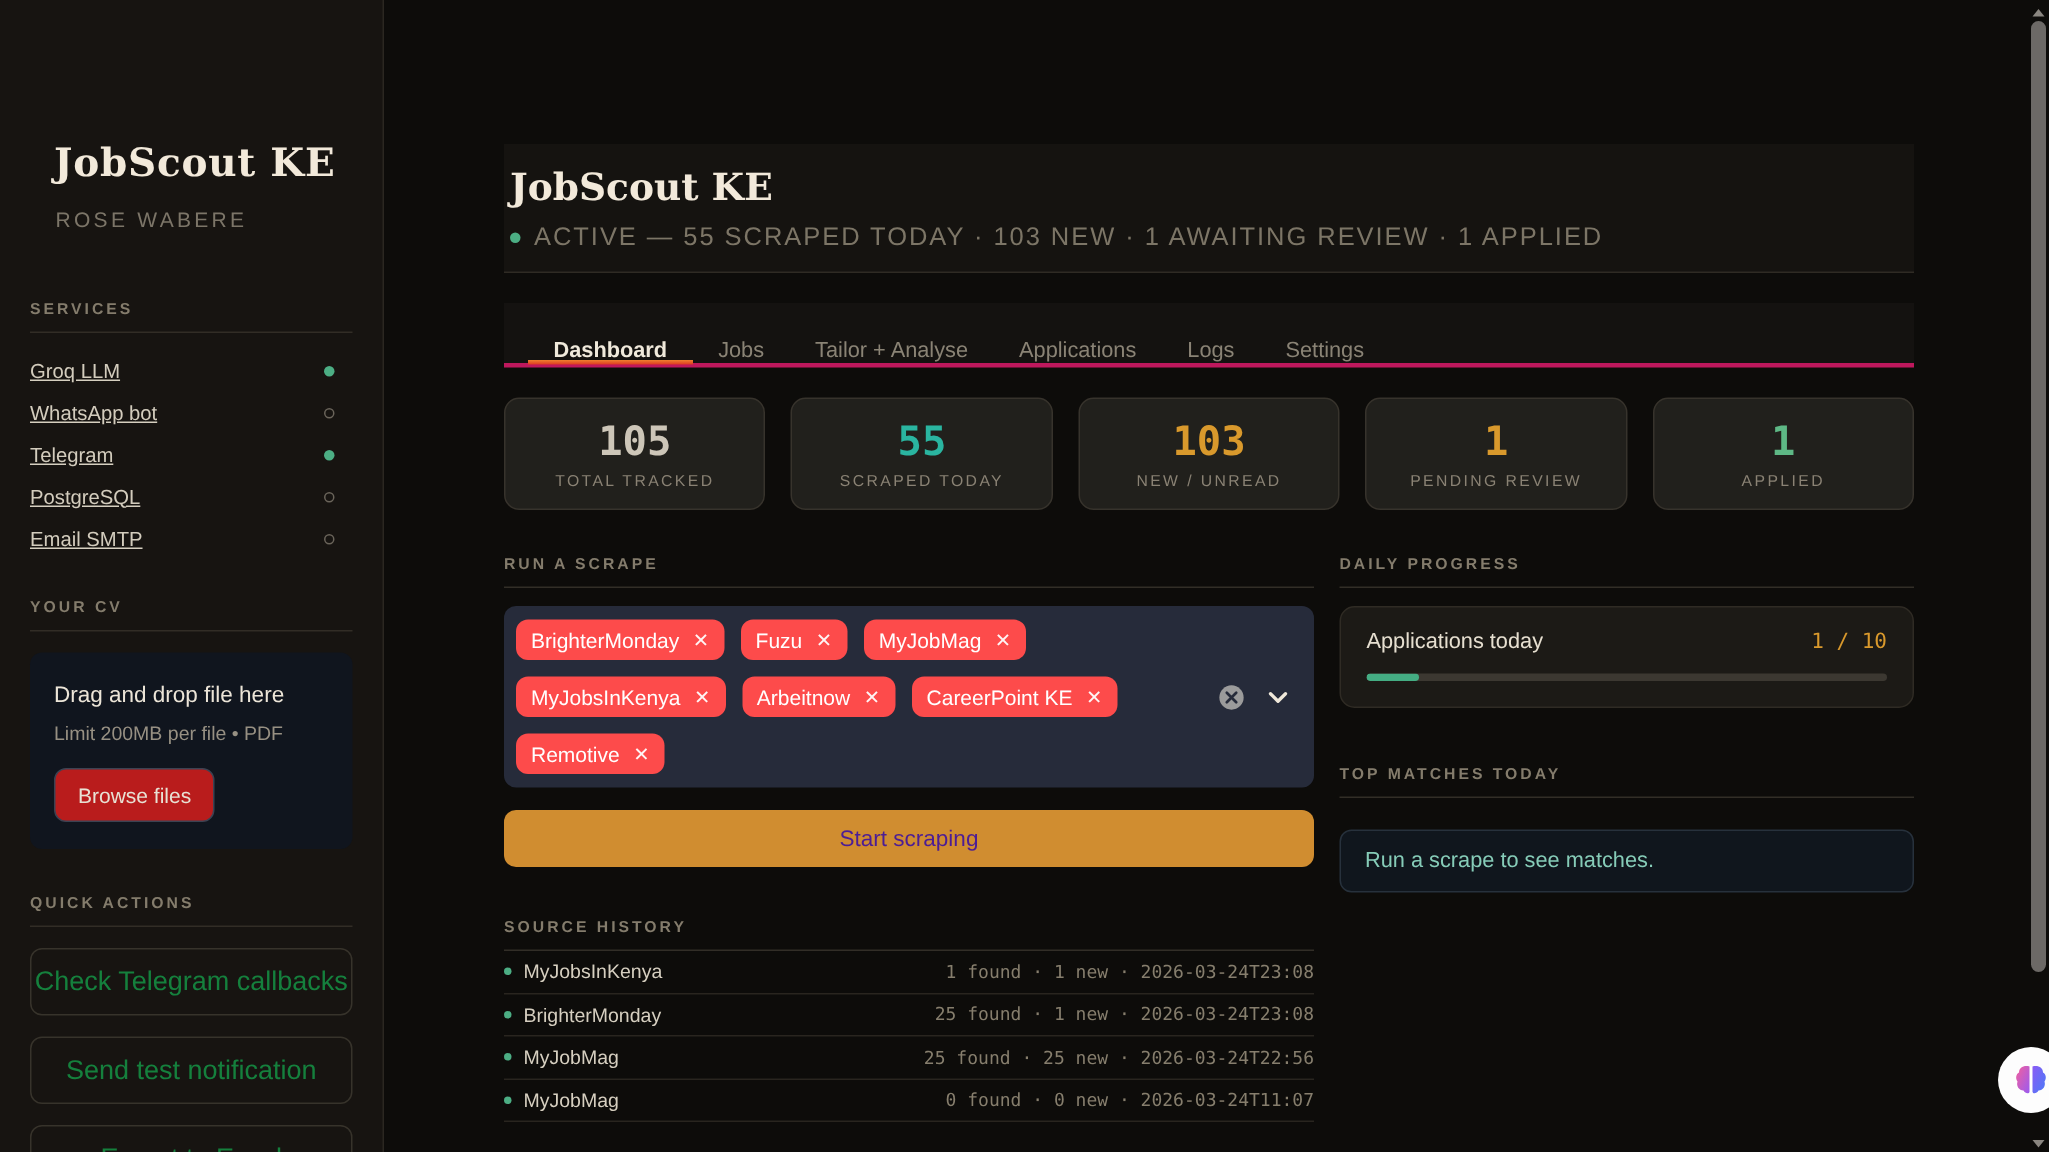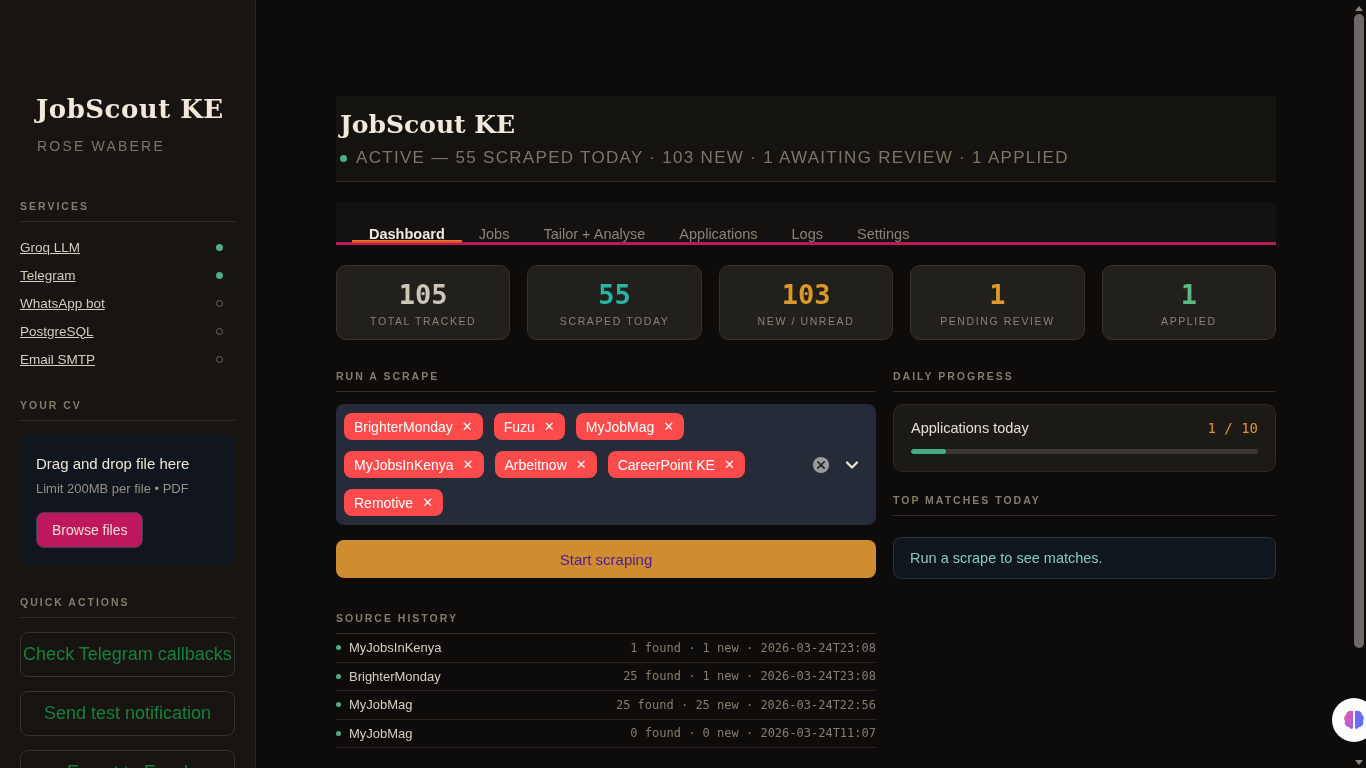--- a/index.html
+++ b/index.html
@@ -19,21 +19,21 @@
   .svc-row { display:flex; align-items:center; justify-content:space-between;
     padding:6.5px 0;text-decoration:underline; }
   .svc-label { font-size:13.5px; color:#d3ccbd; }
   .dot-on { width:7px; height:7px; border-radius:50%; background:#4cae84; margin-right:12px; }
   .dot-off { width:7px; height:7px; border-radius:50%; border:1.5px solid #6a645a; margin-right:12px; }
   .cv-section { margin-top:26px; }
   .dropzone { margin-top:14px; background:#10151e; border-radius:8px; padding:20px 16px 18px 16px; }
   .dz-title { font-size:15px; color:#ece5d8; }
   .dz-hint { font-size:13px; color:#979083; margin-top:9px; }
   .browse-btn { margin-top:16px; display:inline-block; font-size:14px; color:#e8e1d4;
-    background:#be185d; border:1px solid #3c4252; border-radius:8px; padding:9px 15px; cursor:pointer; }
+    background:#b91c1c; border:1px solid #3c4252; border-radius:8px; padding:9px 15px; cursor:pointer; }
   .qa-section { margin-top:30px; }
   .qa-btn { width:100%; margin-top:14px; background:transparent; border:1px solid #37332b;
     border-radius:8px; color:#15803d; font-size:18px; padding:11px 0; 
     cursor:pointer; font-family:"Liberation Sans", sans-serif; }
 
   
   .main { position:absolute; left:256px; top:0; right:0; bottom:0; }
   .container { width:940px; margin-left:80px; }
 
   .header-panel { margin-top:96px; height:86px; background:#151310;
@@ -87,21 +87,21 @@
   .hist-detail { font-family:"DejaVu Sans Mono", monospace; font-size:12px; color:#867e6d; }
 
   .prog-card { margin-top:12px; background:#1c1a16; border:1px solid #2f2b24; border-radius:10px;
     padding:15px 17px 17px 17px; }
   .prog-row { display:flex; justify-content:space-between; align-items:center; }
   .prog-label { font-size:14.5px; color:#e6dfd0; }
   .prog-value { font-family:"DejaVu Sans Mono", monospace; font-size:14px; color:#d9992c; }
   .prog-track { margin-top:13px; height:5px; border-radius:3px; background:#3c3831; overflow:hidden; }
   .prog-fill { height:100%; border-radius:3px; background:#44ad83; }
 
-  .matches-head { margin-top:22px; }
+  .matches-head { margin-top:38px; }
   .info-box { margin-top:21px; background:#10161d; border:1px solid #27313c; border-radius:8px;
     padding:11px 16px; }
   .info-text { font-size:14.5px; color:#86ccb8; }
 
   
   .scrollbar-thumb { position:absolute; right:2px; top:14px; width:10px; height:634px;
     background:#6c6966; border-radius:5px; cursor:pointer; }
   .sb-arrow { position:absolute; right:3px; width:0; height:0;
     border-left:4px solid transparent; border-right:4px solid transparent; }
   .sb-arrow.up { top:6px; border-bottom:5px solid #8a8680; }
@@ -119,26 +119,26 @@
   <div class="sb-subtitle">ROSE WABERE</div>
 
   <div class="sb-section services">
     <div class="sec-head">SERVICES</div>
     <div style="margin-top:11px;">
       <div class="svc-row">
         <span class="svc-label">Groq LLM</span>
         <span class="dot-on"></span>
       </div>
       <div class="svc-row">
+        <span class="svc-label">WhatsApp bot</span>
+        <span class="dot-off"></span>
+      </div>
+      <div class="svc-row">
         <span class="svc-label">Telegram</span>
         <span class="dot-on"></span>
-      </div>
-      <div class="svc-row">
-        <span class="svc-label">WhatsApp bot</span>
-        <span class="dot-off"></span>
       </div>
       <div class="svc-row">
         <span class="svc-label">PostgreSQL</span>
         <span class="dot-off"></span>
       </div>
       <div class="svc-row">
         <span class="svc-label">Email SMTP</span>
         <span class="dot-off"></span>
       </div>
     </div>

